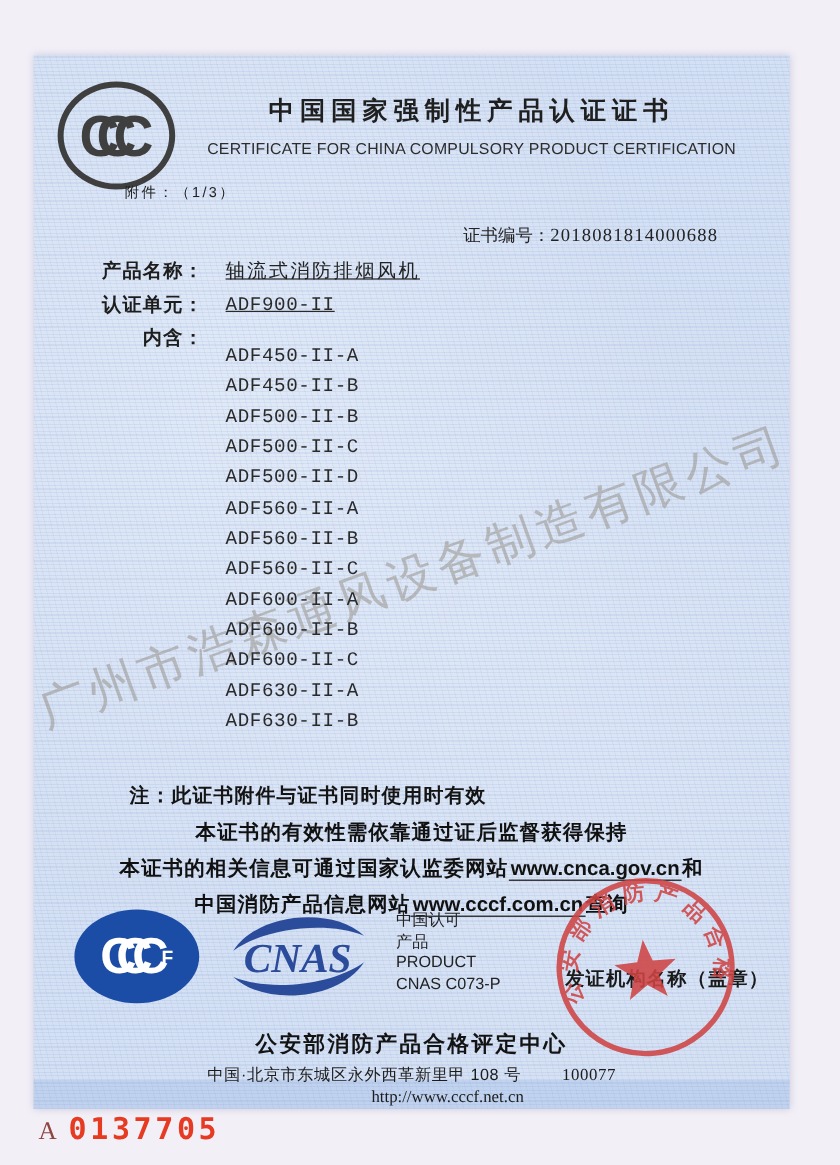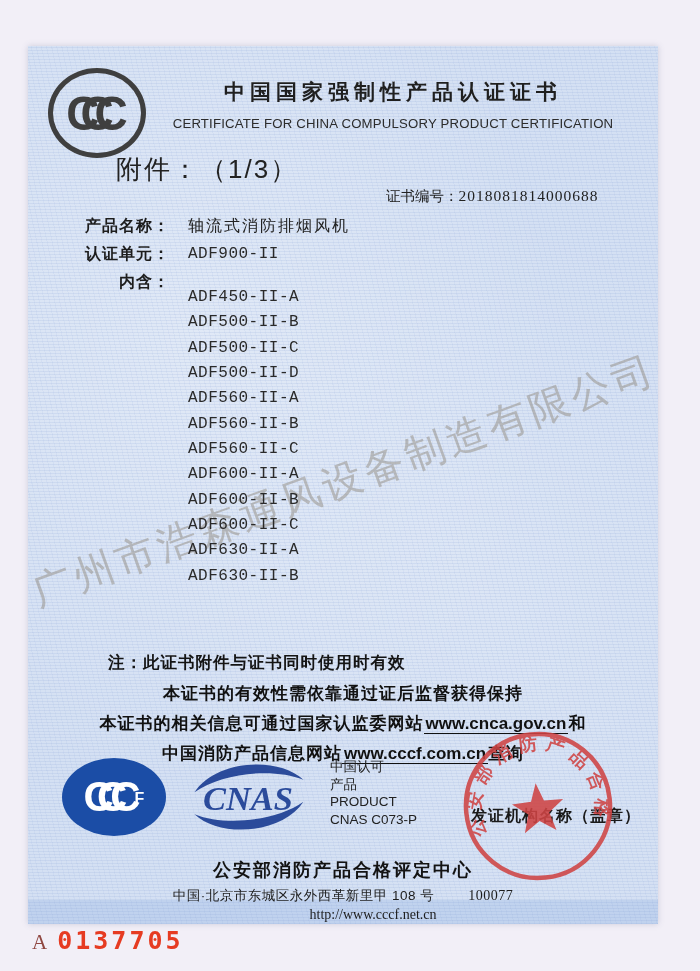--- a/index.html
+++ b/index.html
@@ -40,29 +40,29 @@
     display:flex;align-items:center;justify-content:center;
     color:#3f3f3f;
   }
   .ccc-logo .letters{
     font-weight:bold;font-size:46px;letter-spacing:-19px;padding-right:19px;
     font-family:"Liberation Sans",sans-serif;transform:scaleY(1.05);
   }
   .title-block{position:absolute;left:118px;top:32px;width:494px;text-align:center;}
   .title-cn{font-size:21px;font-weight:bold;color:#1f1f1f;letter-spacing:5px;text-align:center;}
   .title-en{margin-top:10px;font-size:13.2px;color:#2c2c2c;letter-spacing:.2px;}
-  .attachment{position:absolute;left:88px;top:106px;font-size:26px;color:#222;letter-spacing:2px;}
+  .attachment{position:absolute;left:76px;top:106px;font-size:12px;color:#222;letter-spacing:2px;}
   .cert-line{position:absolute;left:358px;top:141px;font-size:14.5px;color:#222;}
   .cert-line .num{font-family:"Liberation Serif",serif;font-size:15.5px;letter-spacing:1px;}
   
   .field-label{
     position:absolute;left:30px;width:112px;text-align:right;
     font-size:16px;font-weight:700;color:#1d1d1d;letter-spacing:1px;
   }
-  .field-value{position:absolute;left:160px;font-size:16px;color:#222;letter-spacing:2px;}
+  .field-value{position:absolute;left:160px;font-size:16px;color:#222;letter-spacing:2px;text-decoration:underline;}
   .mono{font-family:"Liberation Mono",monospace;font-size:16px;letter-spacing:.5px;color:#2a2a2a;}
   .model-list{position:absolute;left:160px;top:226px;margin-top:13px;}
   .model-item{height:25.35px;line-height:25.35px;font-family:"Liberation Mono",monospace;
     font-size:16px;letter-spacing:.5px;color:#2a2a2a;}
   
   .note{position:absolute;left:80px;top:606px;font-size:16.5px;font-weight:600;color:#141414;letter-spacing:1px;}
   .cline{position:absolute;left:0;width:100%;text-align:center;font-size:17px;font-weight:600;color:#111;letter-spacing:1px;}
   .cline.l1{top:636px;}
   .cline.l2{top:666px;}
   .cline.l3{top:696px;}
@@ -121,20 +121,21 @@
     <div class="field-label" style="top:170px">产品名称：</div>
     <div class="field-value" style="top:170px">轴流式消防排烟风机</div>
 
     <div class="field-label" style="top:198px">认证单元：</div>
     <div class="field-value mono" style="top:199px;letter-spacing:.5px">ADF900-II</div>
 
     <div class="field-label" style="top:226px">内含：</div>
 
     <div class="model-list">
       <div class="model-item">ADF450-II-A</div>
+      <div class="model-item">ADF450-II-B</div>
       <div class="model-item">ADF500-II-B</div>
       <div class="model-item">ADF500-II-C</div>
       <div class="model-item">ADF500-II-D</div>
       <div class="model-item">ADF560-II-A</div>
       <div class="model-item">ADF560-II-B</div>
       <div class="model-item">ADF560-II-C</div>
       <div class="model-item">ADF600-II-A</div>
       <div class="model-item">ADF600-II-B</div>
       <div class="model-item">ADF600-II-C</div>
       <div class="model-item">ADF630-II-A</div>

